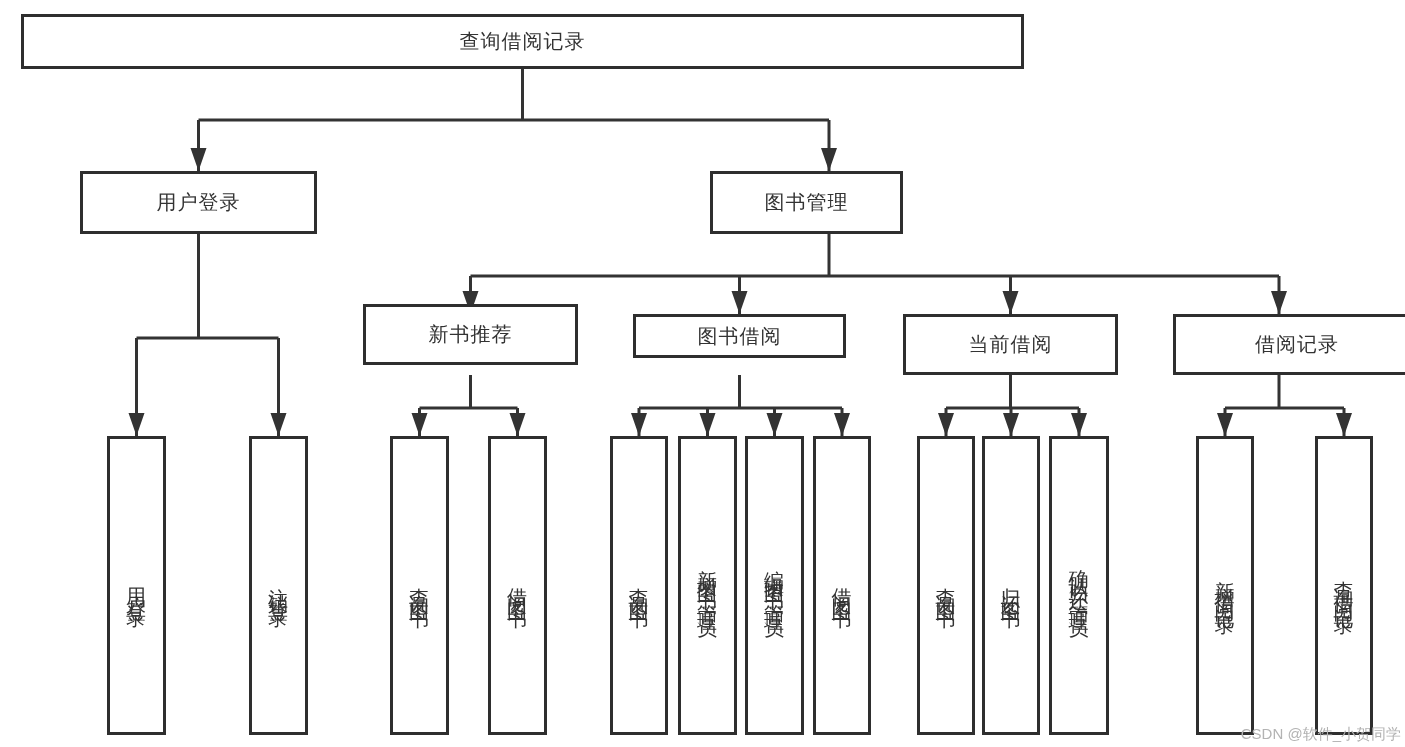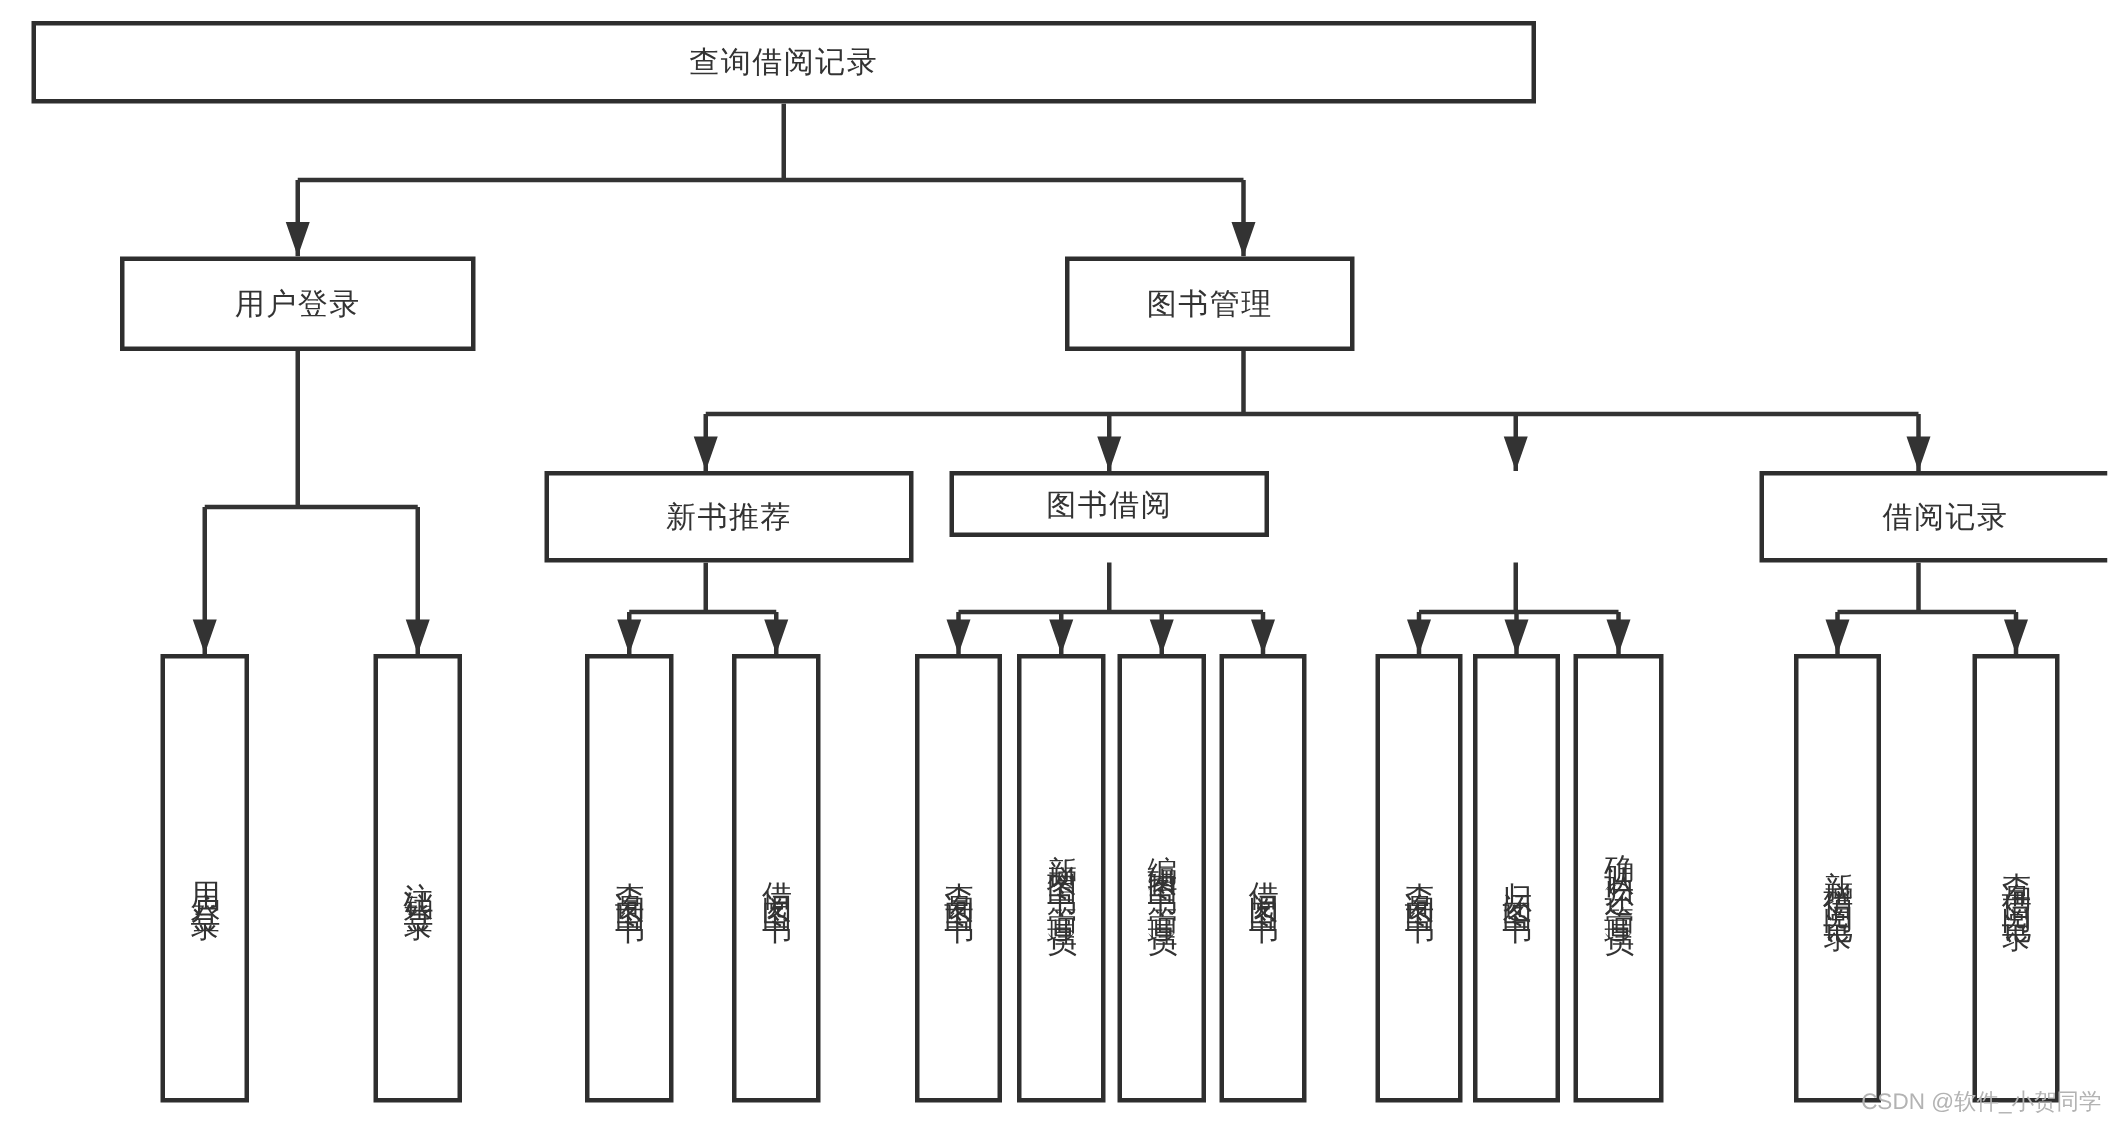--- a/index.html
+++ b/index.html
@@ -92,25 +92,28 @@
     <span class="lbl">查询借阅记录</span>
   </div>
 
   <div class="box h" style="left:80px;top:171px;width:237px;height:63px">
     <span class="lbl">用户登录</span>
   </div>
   <div class="box h" style="left:710px;top:171px;width:193px;height:63px">
     <span class="lbl">图书管理</span>
   </div>
 
-  <div class="box h" style="left:363px;top:314px;width:246px;height:61px">
+  <div class="box h" style="left:363px;top:304px;width:215px;height:61px">
     <span class="lbl">新书推荐</span>
   </div>
   <div class="box h" style="left:633px;top:314px;width:213px;height:44px">
     <span class="lbl">图书借阅</span>
+  </div>
+  <div class="box h" style="left:903px;top:314px;width:215px;height:61px">
+    <span class="lbl">当前借阅</span>
   </div>
   <div class="box h" style="left:1173px;top:314px;width:248px;height:61px">
     <span class="lbl">借阅记录</span>
   </div>
 
   <div class="box v" style="left:107px;top:436px;width:59px;height:299px">
     <span class="lbl">用户登录</span>
   </div>
   <div class="box v" style="left:249px;top:436px;width:59px;height:299px">
     <span class="lbl">注销登录</span>

